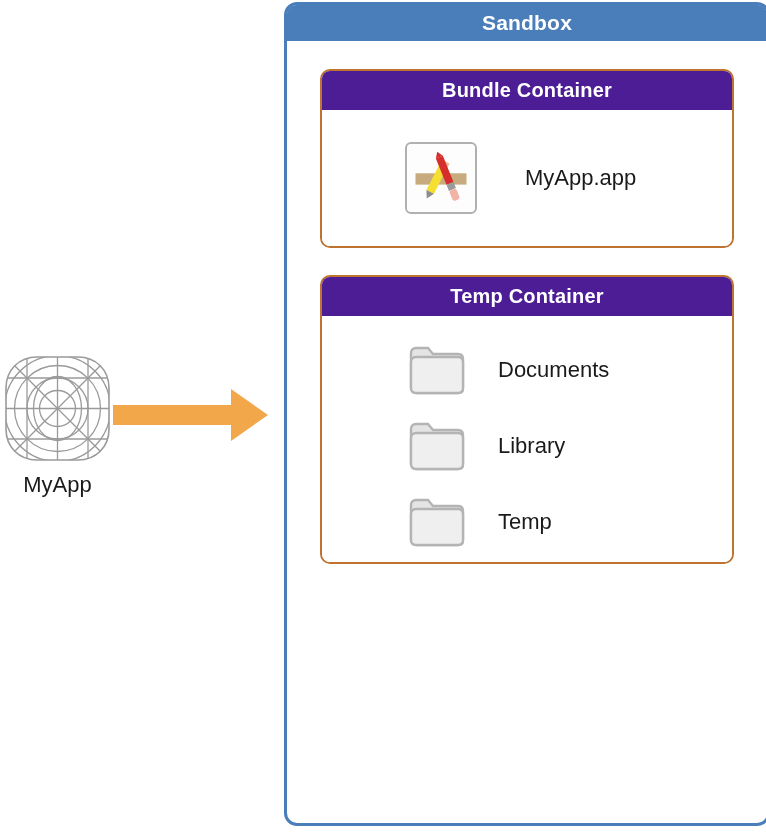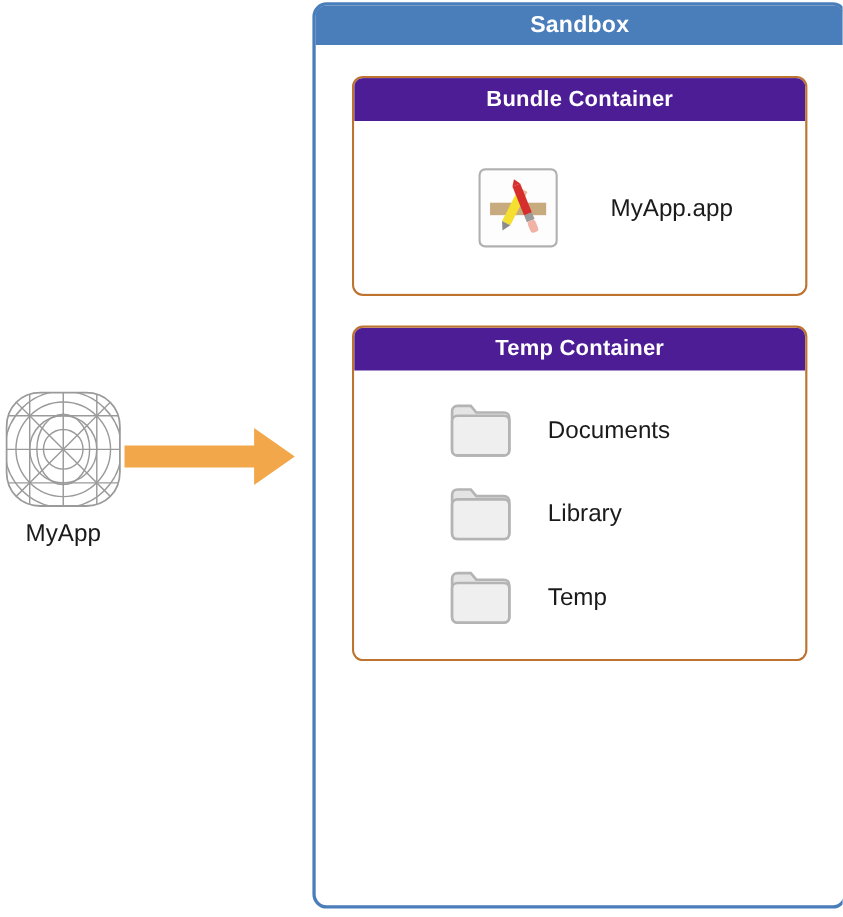--- a/index.html
+++ b/index.html
@@ -97,24 +97,24 @@
     align-items: center;
     justify-content: center;
     letter-spacing: .2px;
   }
   .container-body {
     background: #ffffff;
   }
 
   
   #bundle-container .container-body {
-    height: 157px;
-    display: flex;
-    align-items: center;
-    padding-left: 113px;
+    height: 136px;
+    display: flex;
+    align-items: center;
+    padding-left: 83px;
     box-sizing: border-box;
   }
   .bundle-row {
     display: flex;
     align-items: center;
   }
   .app-bundle-icon {
     width: 72px;
     height: 72px;
     border: 2px solid #b0b0b0;
@@ -125,21 +125,21 @@
   }
   .bundle-label {
     font-size: 22px;
     color: #1a1a1a;
     margin-left: 48px;
     white-space: nowrap;
   }
 
   
   #data-container .container-body {
-    padding: 24px 0 26px 86px;
+    padding: 24px 0 10px 86px;
     box-sizing: border-box;
   }
   .folder-row {
     display: flex;
     align-items: center;
     height: 60px;
     margin-bottom: 16px;
   }
   .folder-row:last-child { margin-bottom: 0; }
   .folder-icon {

